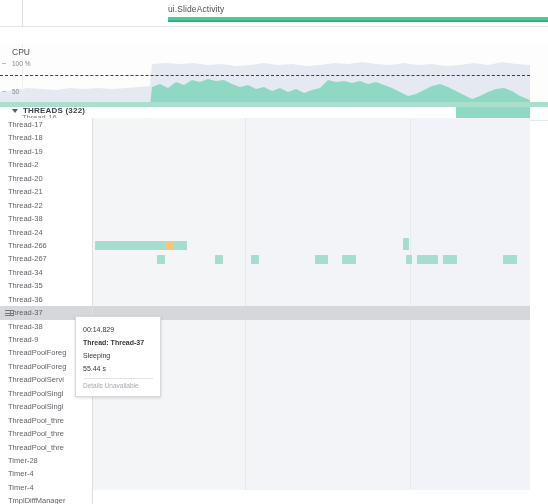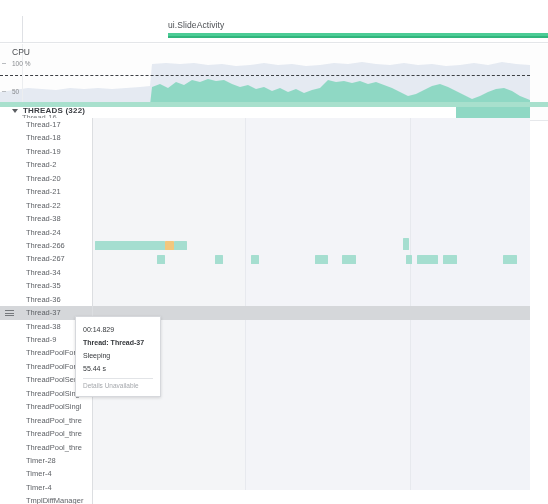--- a/index.html
+++ b/index.html
@@ -11,21 +11,21 @@
     overflow: hidden;
   }
   #app {
     position: relative;
     width: 548px; height: 504px;
     background: #ffffff;
   }
 
   
   .event-strip {
-    position: absolute; left: 0; top: 16px;
+    position: absolute; left: 0; top: 0;
     width: 548px; height: 27px;
     background: #ffffff;
     border-bottom: 1px solid #e4e6e9;
   }
   .event-strip .left-rule {
     position: absolute; left: 22px; top: 0; width: 1px; height: 27px;
     background: #dfe1e5;
   }
   .event-label {
     position: absolute;
@@ -131,21 +131,21 @@
   .sidebar {
     position: absolute; left: 0; top: 0;
     width: 93px; height: 386px;
     background: #ffffff;
     border-right: 1px solid #dcdee1;
   }
   .thread-row {
     position: relative;
     height: 13.45px;
     line-height: 13.45px;
-    padding-left: 26px;
+    padding-left: 8px;
     font-size: 7.5px;
     color: #5f6267;
     white-space: nowrap;
     overflow: hidden;
   }
   .thread-row.selected {
     background: #d5d7da;
   }
   .drag-handle {
     position: absolute; left: 5px; top: 4px;

